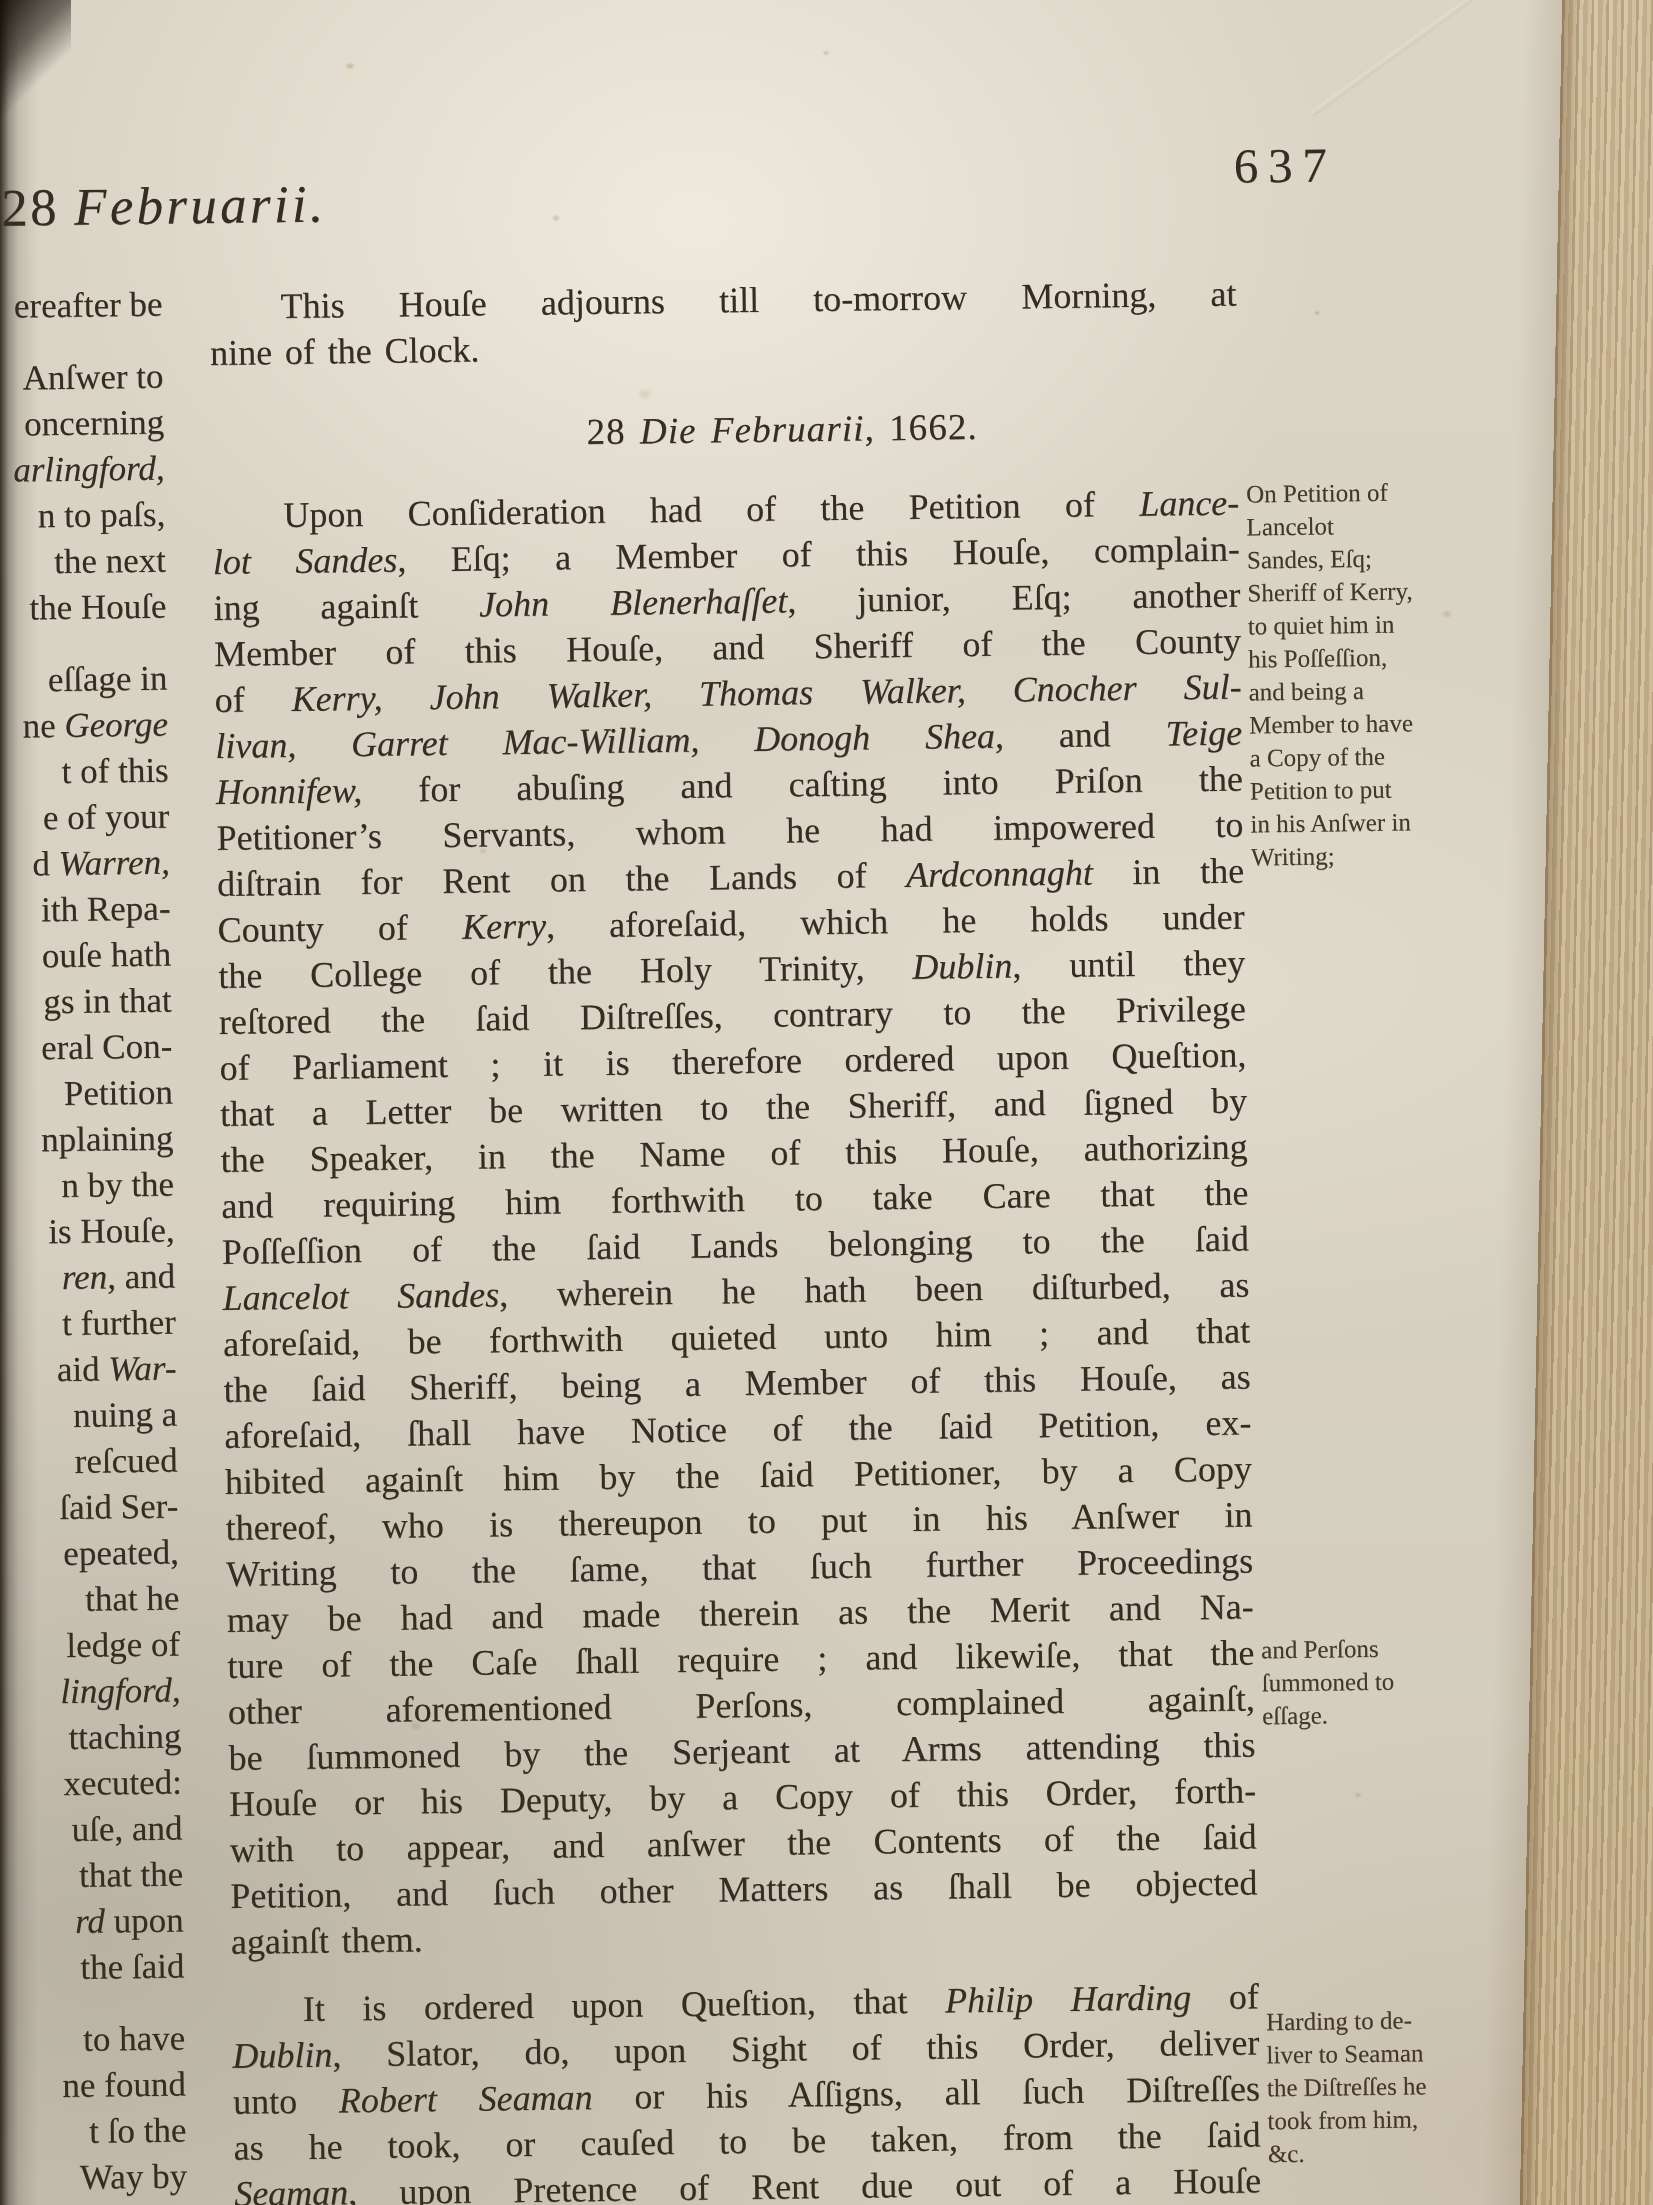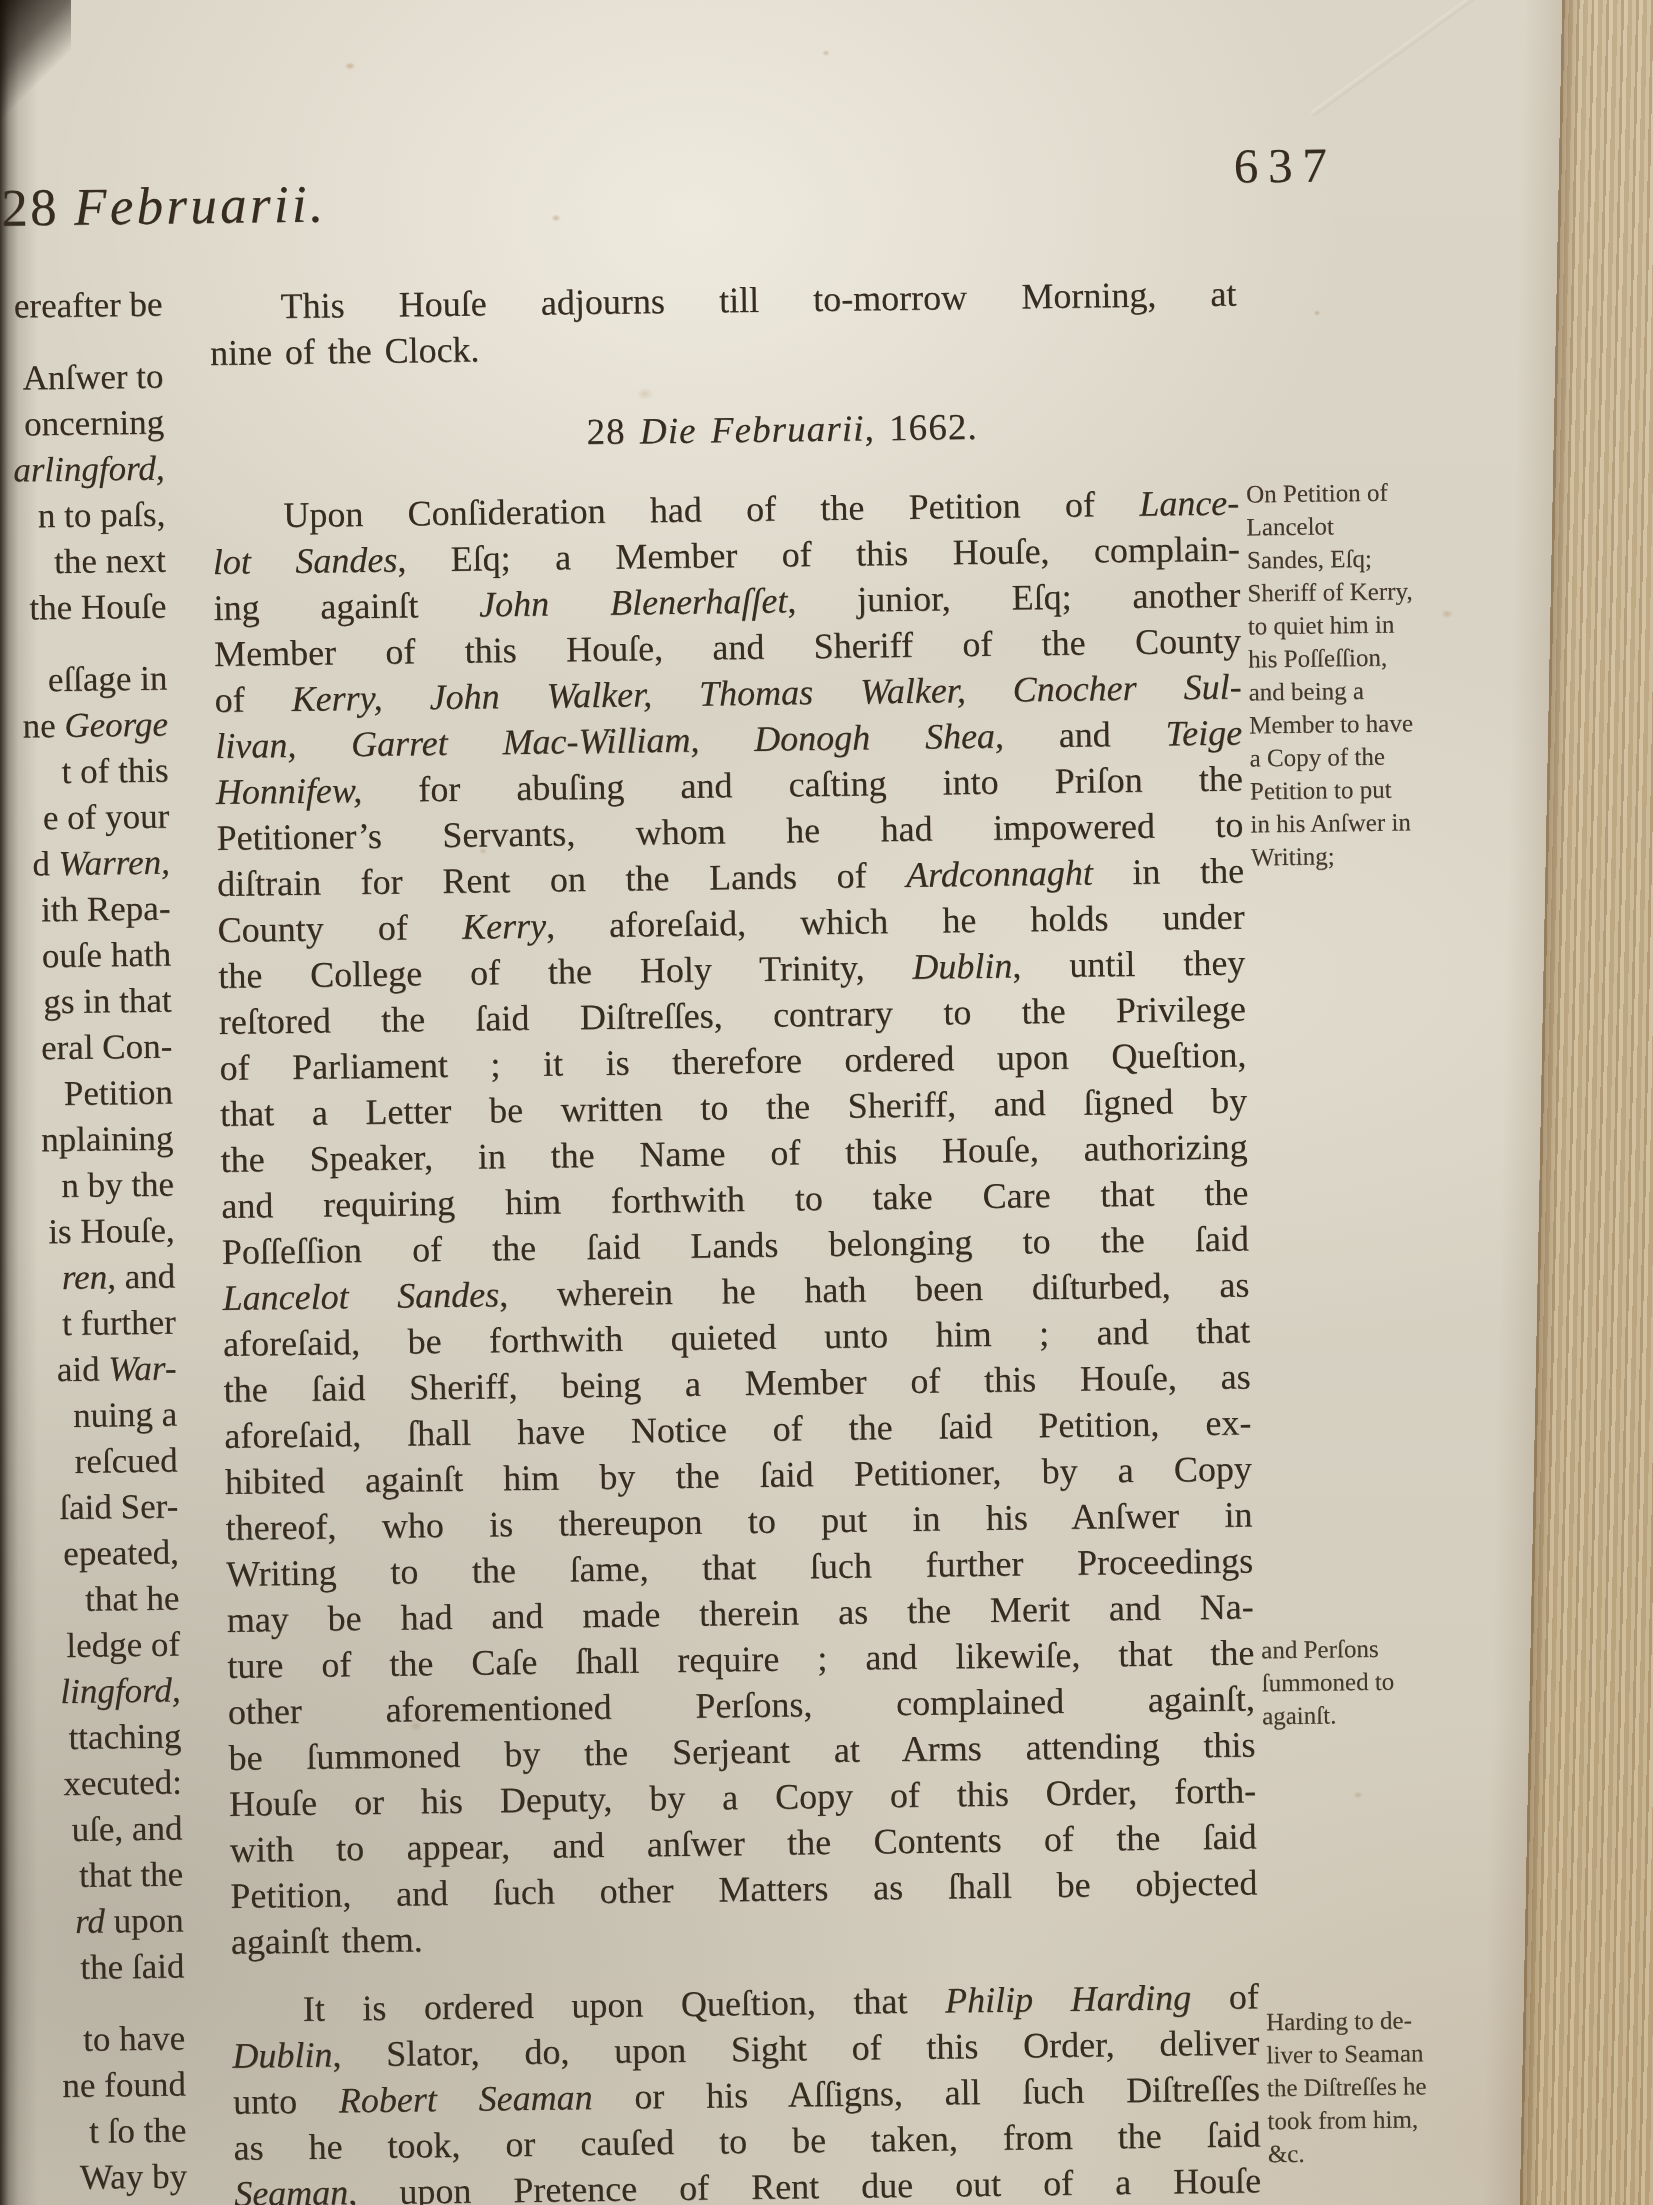--- a/index.html
+++ b/index.html
@@ -232,21 +232,21 @@
         <div class="line"><span>Member to have</span></div>
         <div class="line"><span>a Copy of the</span></div>
         <div class="line"><span>Petition to put</span></div>
         <div class="line"><span>in his Anſwer in</span></div>
         <div class="line"><span>Writing;</span></div>
       </div>
     <div class="margin-note note-summoned">
 
     <div class="line"><span>and Perſons</span></div>
         <div class="line"><span>ſummoned to</span></div>
-        <div class="line"><span>againſt.</span></div>
+        <div class="line"><span>eſſage.</span></div>
       </div>
     <div class="margin-note note-harding">
 
     <div class="line"><span>Harding to de-</span></div>
         <div class="line"><span>liver to Seaman</span></div>
         <div class="line"><span>the Diſtreſſes he</span></div>
         <div class="line"><span>took from him,</span></div>
         <div class="line"><span>&amp;c.</span></div>
       </div>
 

